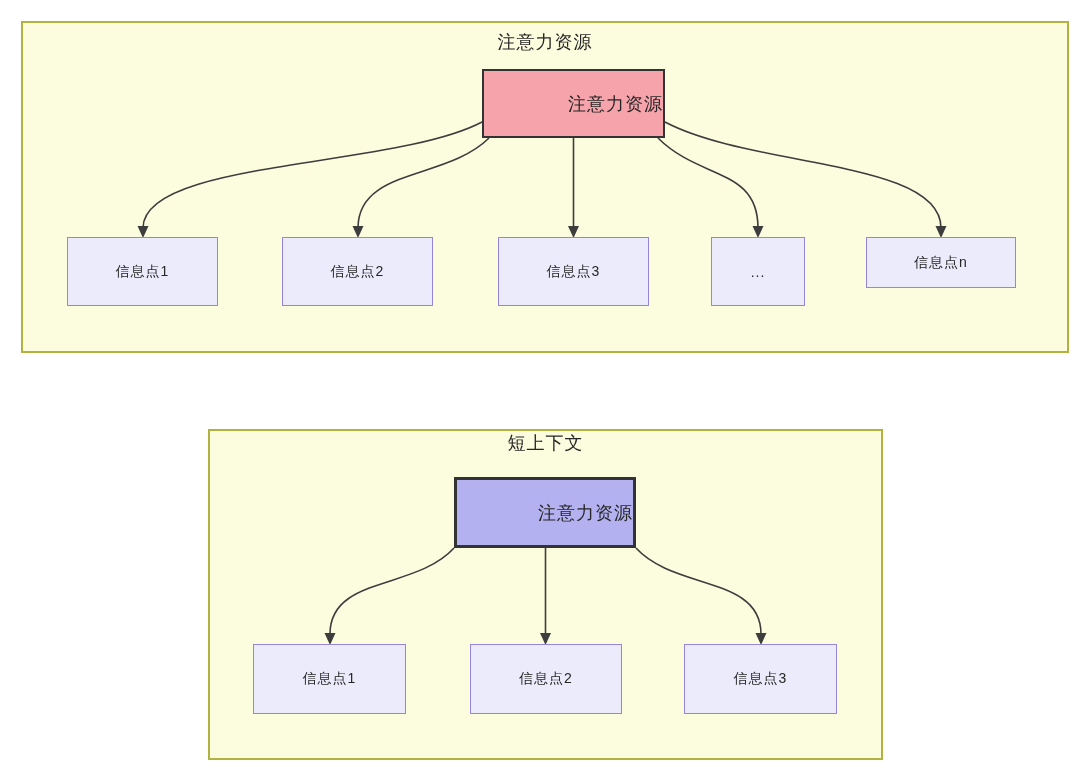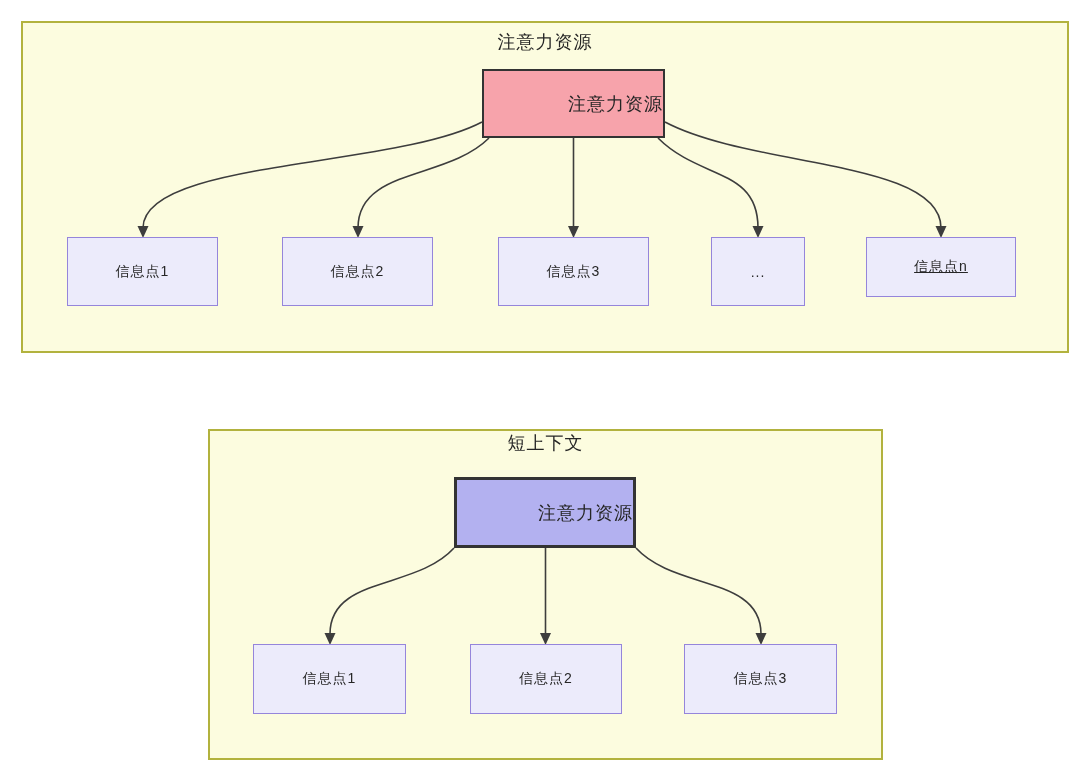--- a/index.html
+++ b/index.html
@@ -78,21 +78,21 @@
   </div>
   <div class="node" style="left:282px;top:237px;width:151px;height:69px;">
     <span>信息点2</span>
   </div>
   <div class="node" style="left:498px;top:237px;width:151px;height:69px;">
     <span>信息点3</span>
   </div>
   <div class="node" style="left:711px;top:237px;width:94px;height:69px;">
     <span>...</span>
   </div>
-  <div class="node" style="left:866px;top:237px;width:150px;height:60px;text-decoration:underline;">
+  <div class="node" style="left:866px;top:237px;width:150px;height:51px;">
     <span>信息点n</span>
   </div>
 
   <div class="attention violet" style="left:454px;top:477px;width:182px;height:71px;">
     <span>注意力资源</span>
   </div>
 
   <div class="node" style="left:253px;top:644px;width:153px;height:70px;">
     <span>信息点1</span>
   </div>

